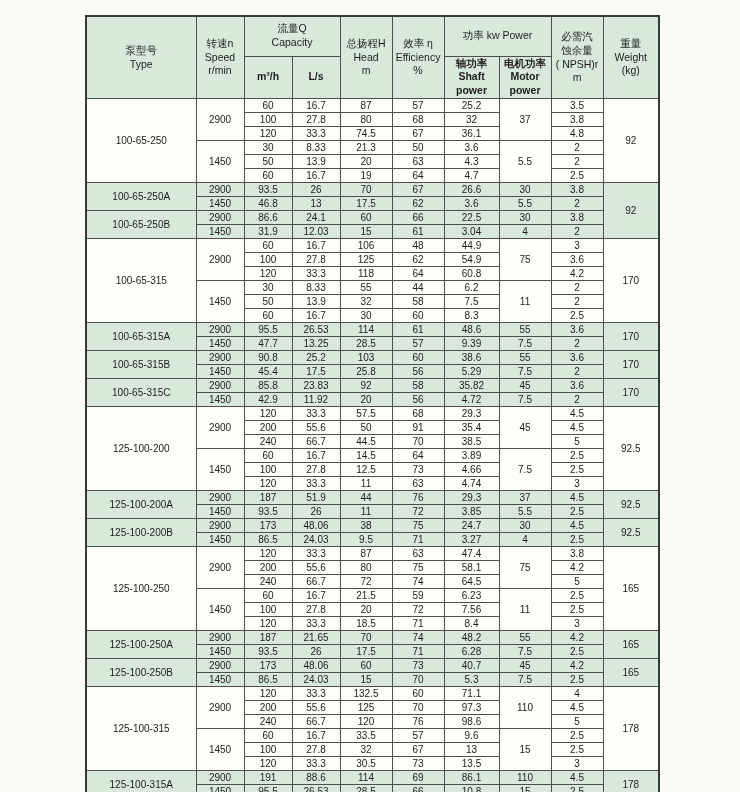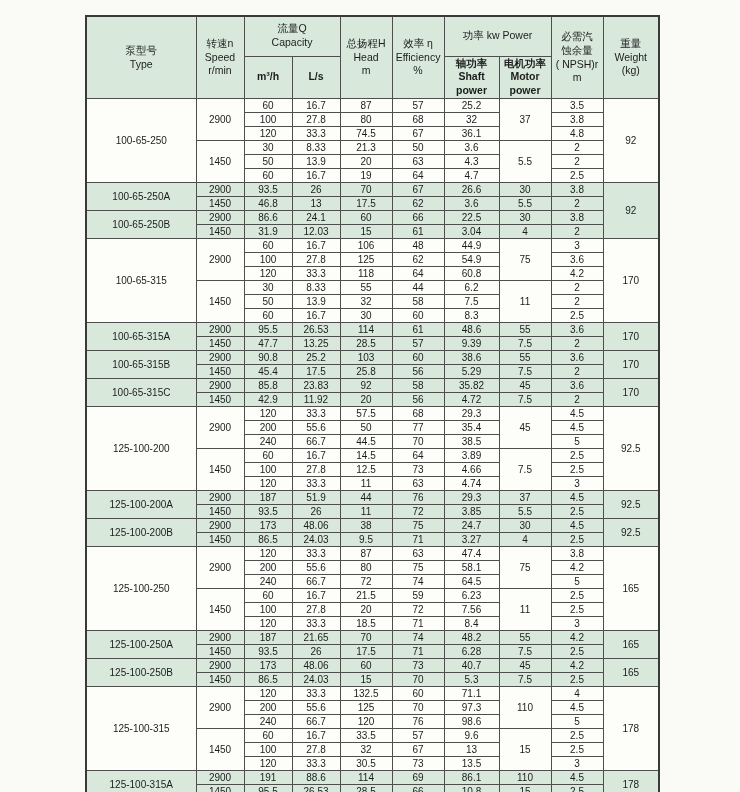--- a/index.html
+++ b/index.html
@@ -321,21 +321,21 @@
           <td>68</td>
           <td>29.3</td>
           <td rowspan="3">45</td>
           <td>4.5</td>
           <td rowspan="6">92.5</td>
         </tr>
         <tr class="plain">
           <td>200</td>
           <td>55.6</td>
           <td>50</td>
-          <td>77</td>
+          <td>91</td>
           <td>35.4</td>
           <td>4.5</td>
         </tr>
         <tr class="plain">
           <td>240</td>
           <td>66.7</td>
           <td>44.5</td>
           <td>70</td>
           <td>38.5</td>
           <td>5</td>

